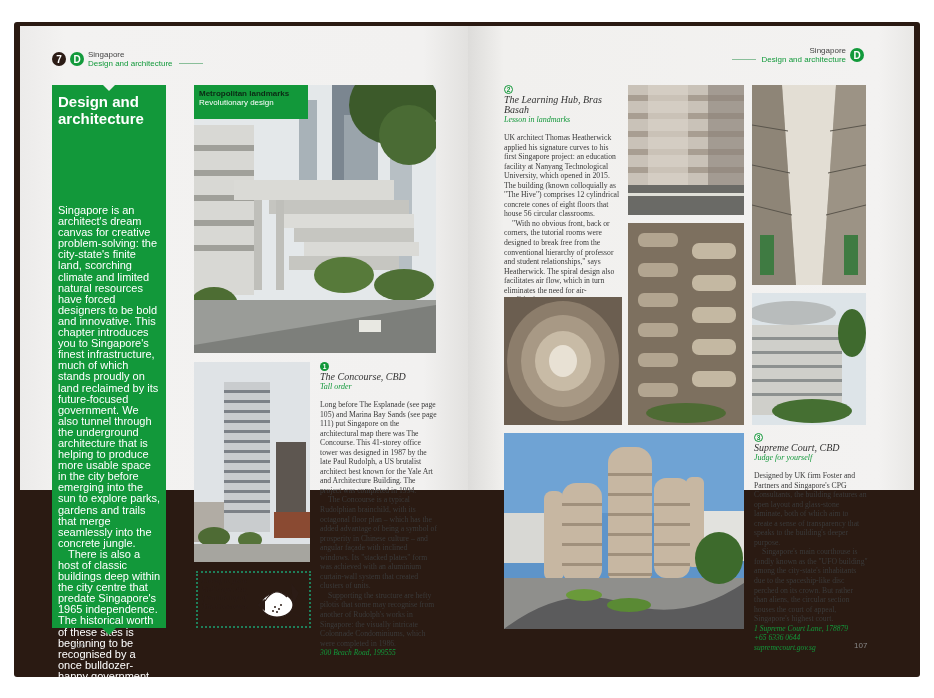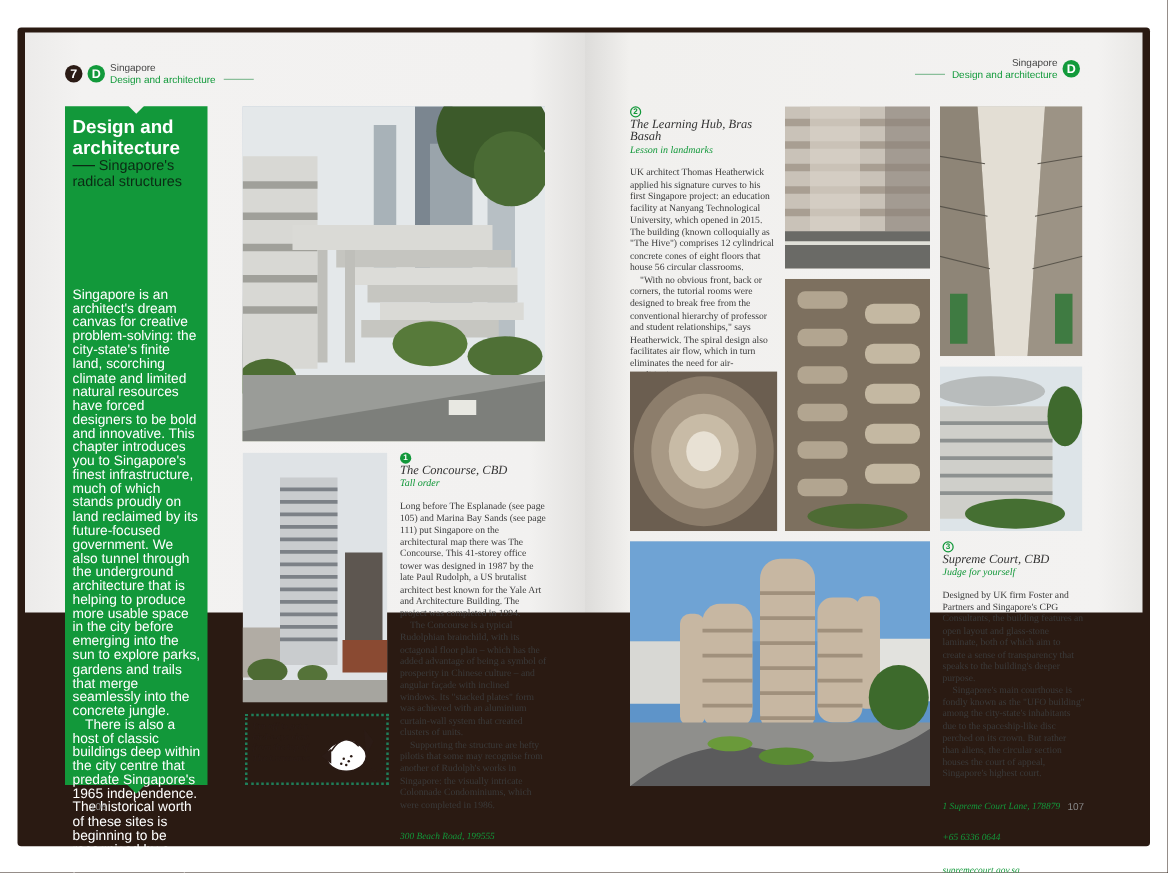--- a/index.html
+++ b/index.html
@@ -31,21 +31,21 @@
   .label-title { font-size: 8px; font-weight: bold; color: #0b2a14; line-height: 9px; }
   .label-sub { font-size: 8px; color: #fff; line-height: 9px; }
   .entry { position: absolute; font-family: "Liberation Serif", serif; color: #333; }
   .entry-num { width: 9px; height: 9px; border-radius: 50%; font-size: 6.5px; display: flex; align-items: center; justify-content: center; font-family: "Liberation Sans", sans-serif; font-weight: bold; margin-bottom: 1px; }
   .entry-num.filled { background: #12983a; color: #fff; }
   .entry-num.outline { border: 1px solid #12983a; color: #12983a; }
   .entry-title { font-size: 10px; line-height: 10px; color: #333; font-style: italic; }
   .entry-sub { font-size: 8px; line-height: 10px; font-style: italic; color: #12983a; margin-bottom: 8px; }
   .entry-body { font-size: 7.7px; line-height: 9.55px; color: #3a3a3a; }
   .entry-body p + p { text-indent: 8px; }
-  .entry-addr { font-size: 7.5px; line-height: 9.5px; font-style: italic; color: #12983a; margin-top: 16px; }
+  .entry-addr { font-size: 7.5px; line-height: 9.5px; font-style: italic; color: #12983a; }
   .quote-box { position: absolute; left: 176px; top: 545px; width: 115px; height: 57px; border: 2px dotted #1f7f5a; padding: 4px 4px; }
   .quote-text { font-family: "Liberation Serif", serif; font-style: italic; font-weight: bold; font-size: 7.3px; line-height: 8.5px; color: #2b1b15; width: 56px; }
   .quote-bird { position: absolute; right: 4px; top: 6px; width: 50px; height: 42px; }
   .page-num { position: absolute; font-size: 8px; color: #888; top: 615px; }
 </style>
 </head>
 <body>
 
 <div class="book-cover"></div>
 
@@ -56,21 +56,20 @@
     <div class="hdr-text">
       <div class="hdr-city">Singapore</div>
       <div class="hdr-chapter">Design and architecture</div>
     </div>
     <div class="hdr-rule"></div>
   </div>
 
   <div class="intro-panel" style="left:32px; top:59px;">
     <div class="notch-top"></div>
     <div class="intro-title">Design and architecture</div>
-    <div class="intro-sub"><span class="dash"></span><span>Singapore's radical structures</span></div>
     <div class="intro-body">
       <p>Singapore is an architect's dream canvas for creative problem-solving: the city-state's finite land, scorching climate and limited natural resources have forced designers to be bold and innovative. This chapter introduces you to Singapore's finest infrastructure, much of which stands proudly on land reclaimed by its future-focused government. We also tunnel through the underground architecture that is helping to produce more usable space in the city before emerging into the sun to explore parks, gardens and trails that merge seamlessly into the concrete jungle.</p>
       <p>There is also a host of classic buildings deep within the city centre that predate Singapore's 1965 independence. The historical worth of these sites is beginning to be recognised by a once bulldozer-happy government and their protection reflects the city-state's new approach to defining its national identity: through heritage as much as progress.</p>
     </div>
     <div class="notch-bottom"></div>
   </div>
 
   <div class="photo" style="left:174px; top:59px; width:242px; height:268px; background:linear-gradient(to bottom, #c9d4dc 0%, #dfe4e6 35%, #cfd2d0 55%, #8a8f86 75%, #6f7a63 100%);">
     <svg width="242" height="268" viewBox="0 0 242 268">
       <rect x="0" y="0" width="242" height="268" fill="#e4e8ea"></rect>
@@ -96,20 +95,24 @@
       <ellipse cx="215" cy="50" rx="30" ry="30" fill="#4a6b34"></ellipse>
       <ellipse cx="150" cy="190" rx="30" ry="18" fill="#577a3a"></ellipse>
       <ellipse cx="210" cy="200" rx="30" ry="16" fill="#4f7036"></ellipse>
       <ellipse cx="20" cy="220" rx="24" ry="18" fill="#4d6d33"></ellipse>
       <rect x="0" y="215" width="242" height="53" fill="#9a9c98"></rect>
       <polygon points="0,260 242,220 242,268 0,268" fill="#7d7f7b"></polygon>
       <rect x="165" y="235" width="22" height="12" fill="#e8e8e2"></rect>
     </svg>
   </div>
 
+  <div class="label-box" style="left:174px; top:59px;">
+    <div class="label-title">Metropolitan landmarks</div>
+    <div class="label-sub">Revolutionary design</div>
+  </div>
 
   <div class="photo" style="left:174px; top:336px; width:116px; height:200px;">
     <svg width="116" height="200" viewBox="0 0 116 200">
       <rect width="116" height="200" fill="#dfe3e6"></rect>
       <rect x="30" y="20" width="46" height="150" fill="#c9ccce"></rect>
       <g fill="#7c8187">
         <rect x="30" y="28" width="46" height="3"></rect>
           <rect x="30" y="38" width="46" height="3"></rect>
           <rect x="30" y="48" width="46" height="3"></rect>
         <rect x="30" y="58" width="46" height="3"></rect>

